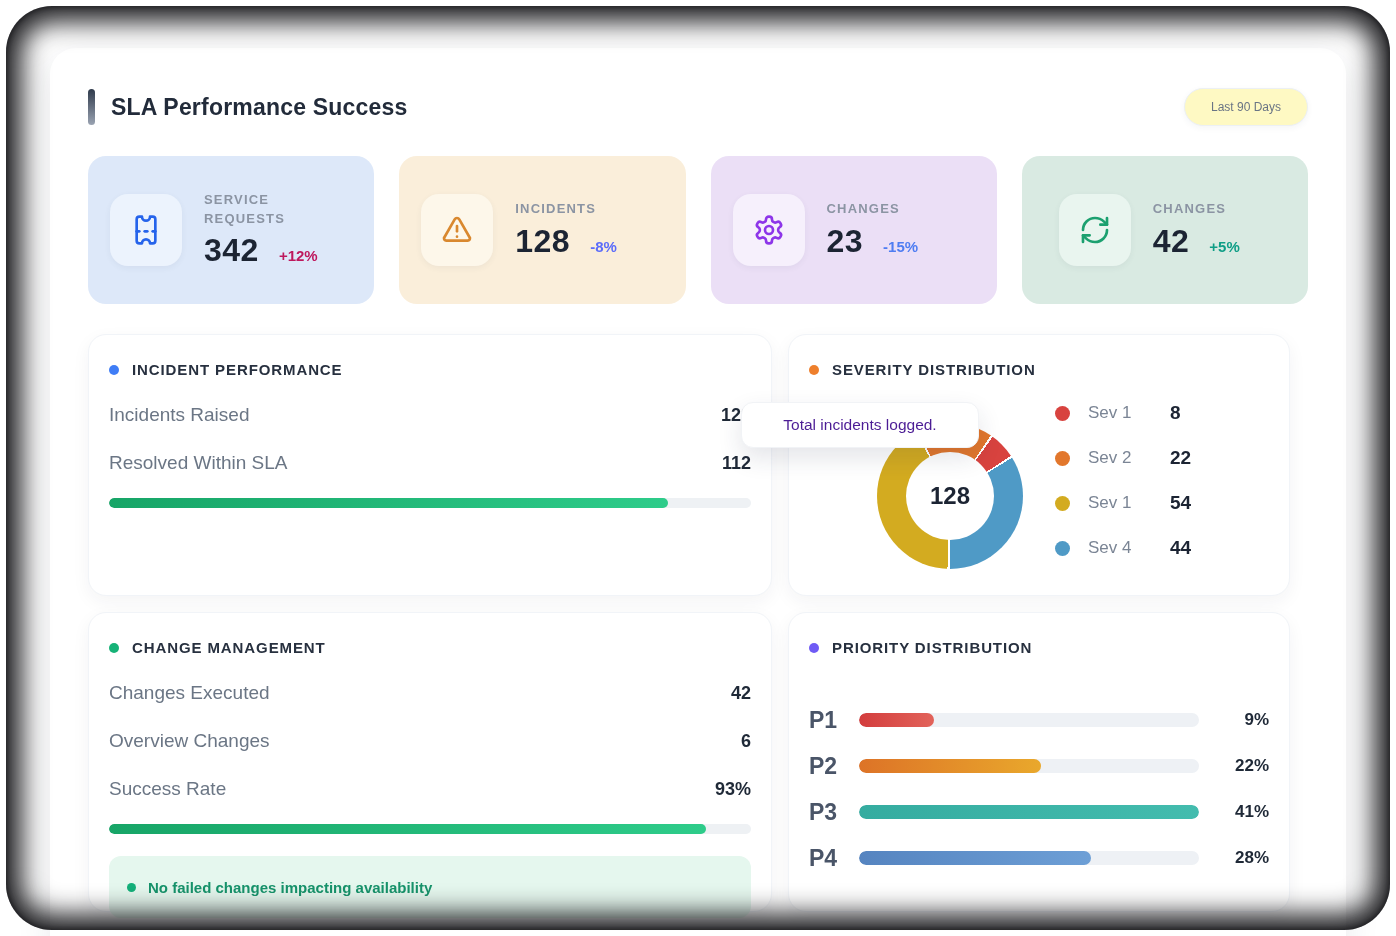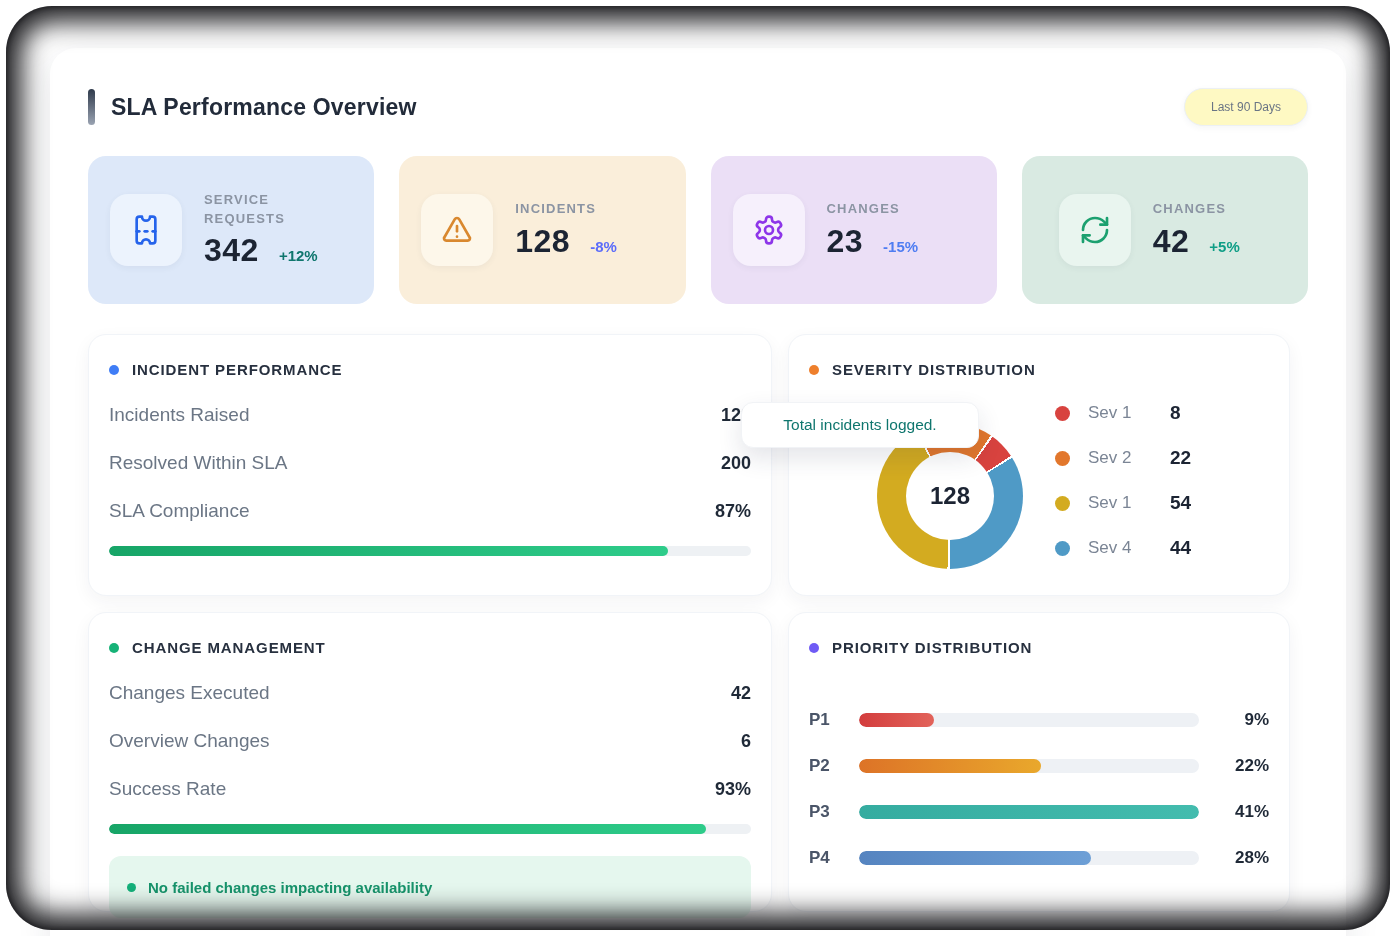--- a/index.html
+++ b/index.html
@@ -89,65 +89,65 @@
   .sev-legend { position:absolute; left:266px; top:66px; }
   .legend-item { display:flex; align-items:center; margin-bottom:21px; height:24px; }
   .legend-dot { width:15px; height:15px; border-radius:50%; flex:none; }
   .legend-label { font-size:17px; color:#7b8595; margin-left:18px; width:62px; }
   .legend-value { font-size:19px; font-weight:700; color:#1c2433; margin-left:20px; }
   .tooltip {
     position:absolute; left:-48px; top:67px; width:238px; height:46px; z-index:6;
     background:#ffffff; border-radius:12px; border:1px solid #f1f3f6;
     box-shadow:0 10px 24px rgba(30,40,70,0.12);
     display:flex; align-items:center; justify-content:center;
-    font-size:15.5px; color:#0f766e;
+    font-size:15.5px; color:#4c1d95;
   }
   
   .callout {
     margin-top:22px; background:#e5f7ee; border-radius:12px; padding:16px 18px;
     display:flex; align-items:center; gap:12px; height:62px;
   }
   .callout-dot { width:9px; height:9px; border-radius:50%; background:#14b07a; flex:none; }
   .callout-text { font-size:15px; font-weight:600; color:#17936b; }
   
   .pbars { margin-top:56px; }
   .pbar-row { display:flex; align-items:center; margin-bottom:30px; height:16px; }
-  .pbar-label { width:46px; font-size:17px; font-weight:700; color:#4a5568; }
+  .pbar-label { width:46px; font-size:23px; font-weight:700; color:#4a5568; }
   .pbar-track { flex:1; height:14px; border-radius:8px; background:#eef1f5; margin:0 20px 0 4px; overflow:hidden; }
   .pbar-fill { height:100%; border-radius:8px; }
   .pbar-pct { width:50px; text-align:right; font-size:17px; font-weight:700; color:#1f2937; }
 </style>
 </head>
 <body>
 
 <div class="dashboard-card">
 
   <div class="header-row">
     <div class="title-wrap">
       <div class="title-accent-bar"></div>
-      <div class="page-title">SLA Performance Overview</div>
+      <div class="page-title">SLA Performance Success</div>
     </div>
     <button class="range-pill">Last 90 Days</button>
   </div>
 
   <div class="kpi-row">
     <div class="kpi-card" style="background: rgb(221, 232, 249);">
       <div class="kpi-tile" style="background: rgb(236, 243, 253);">
         <svg viewBox="0 0 24 24" fill="none" stroke="currentColor" stroke-width="2" stroke-linecap="round" stroke-linejoin="round" style="transform: rotate(90deg); color: rgb(37, 99, 235);">
           <path d="M2 9a3 3 0 0 1 0 6v2a2 2 0 0 0 2 2h16a2 2 0 0 0 2-2v-2a3 3 0 0 1 0-6V7a2 2 0 0 0-2-2H4a2 2 0 0 0-2 2Z"></path>
           <path d="M13 5v2"></path>
             <path d="M13 17v2"></path>
             <path d="M13 11v2"></path>
         </svg>
       </div>
       <div class="kpi-text">
         <div class="kpi-label">SERVICE REQUESTS</div>
         <div class="kpi-value-row">
           <span class="kpi-value">342</span>
-          <span class="kpi-delta" style="color: #0f766e;">+12%</span>
+          <span class="kpi-delta" style="color: #be185d;">+12%</span>
         </div>
       </div>
     </div>
 
     <div class="kpi-card" style="background: rgb(250, 238, 218);">
       <div class="kpi-tile" style="background: rgb(253, 247, 234);">
         <svg viewBox="0 0 24 24" fill="none" stroke="currentColor" stroke-width="2" stroke-linecap="round" stroke-linejoin="round" style="color: rgb(217, 136, 47);">
           <path d="m21.73 18-8-14a2 2 0 0 0-3.48 0l-8 14A2 2 0 0 0 4 20h16a2 2 0 0 0 1.73-2Z"></path>
           <path d="M12 9v4"></path>
             <path d="M12 17h.01"></path>
@@ -203,25 +203,21 @@
       <div class="panel-title-row">
         <span class="panel-dot" style="background: rgb(63, 125, 246);"></span>
         <span class="panel-title">INCIDENT PERFORMANCE</span>
       </div>
       <div class="metric-row">
         <span class="metric-label">Incidents Raised</span>
         <span class="metric-value">128</span>
       </div>
       <div class="metric-row">
         <span class="metric-label">Resolved Within SLA</span>
-        <span class="metric-value">200</span>
-      </div>
-      <div class="metric-row">
-        <span class="metric-label">SLA Compliance</span>
-        <span class="metric-value">87%</span>
+        <span class="metric-value">112</span>
       </div>
       <div class="progress-track">
         <div class="progress-fill" style="width: 87%;"></div>
       </div>
     </div>
 
     <div class="panel row1">
       <div class="panel-title-row">
         <span class="panel-dot" style="background: rgb(238, 127, 44);"></span>
         <span class="panel-title">SEVERITY DISTRIBUTION</span>

